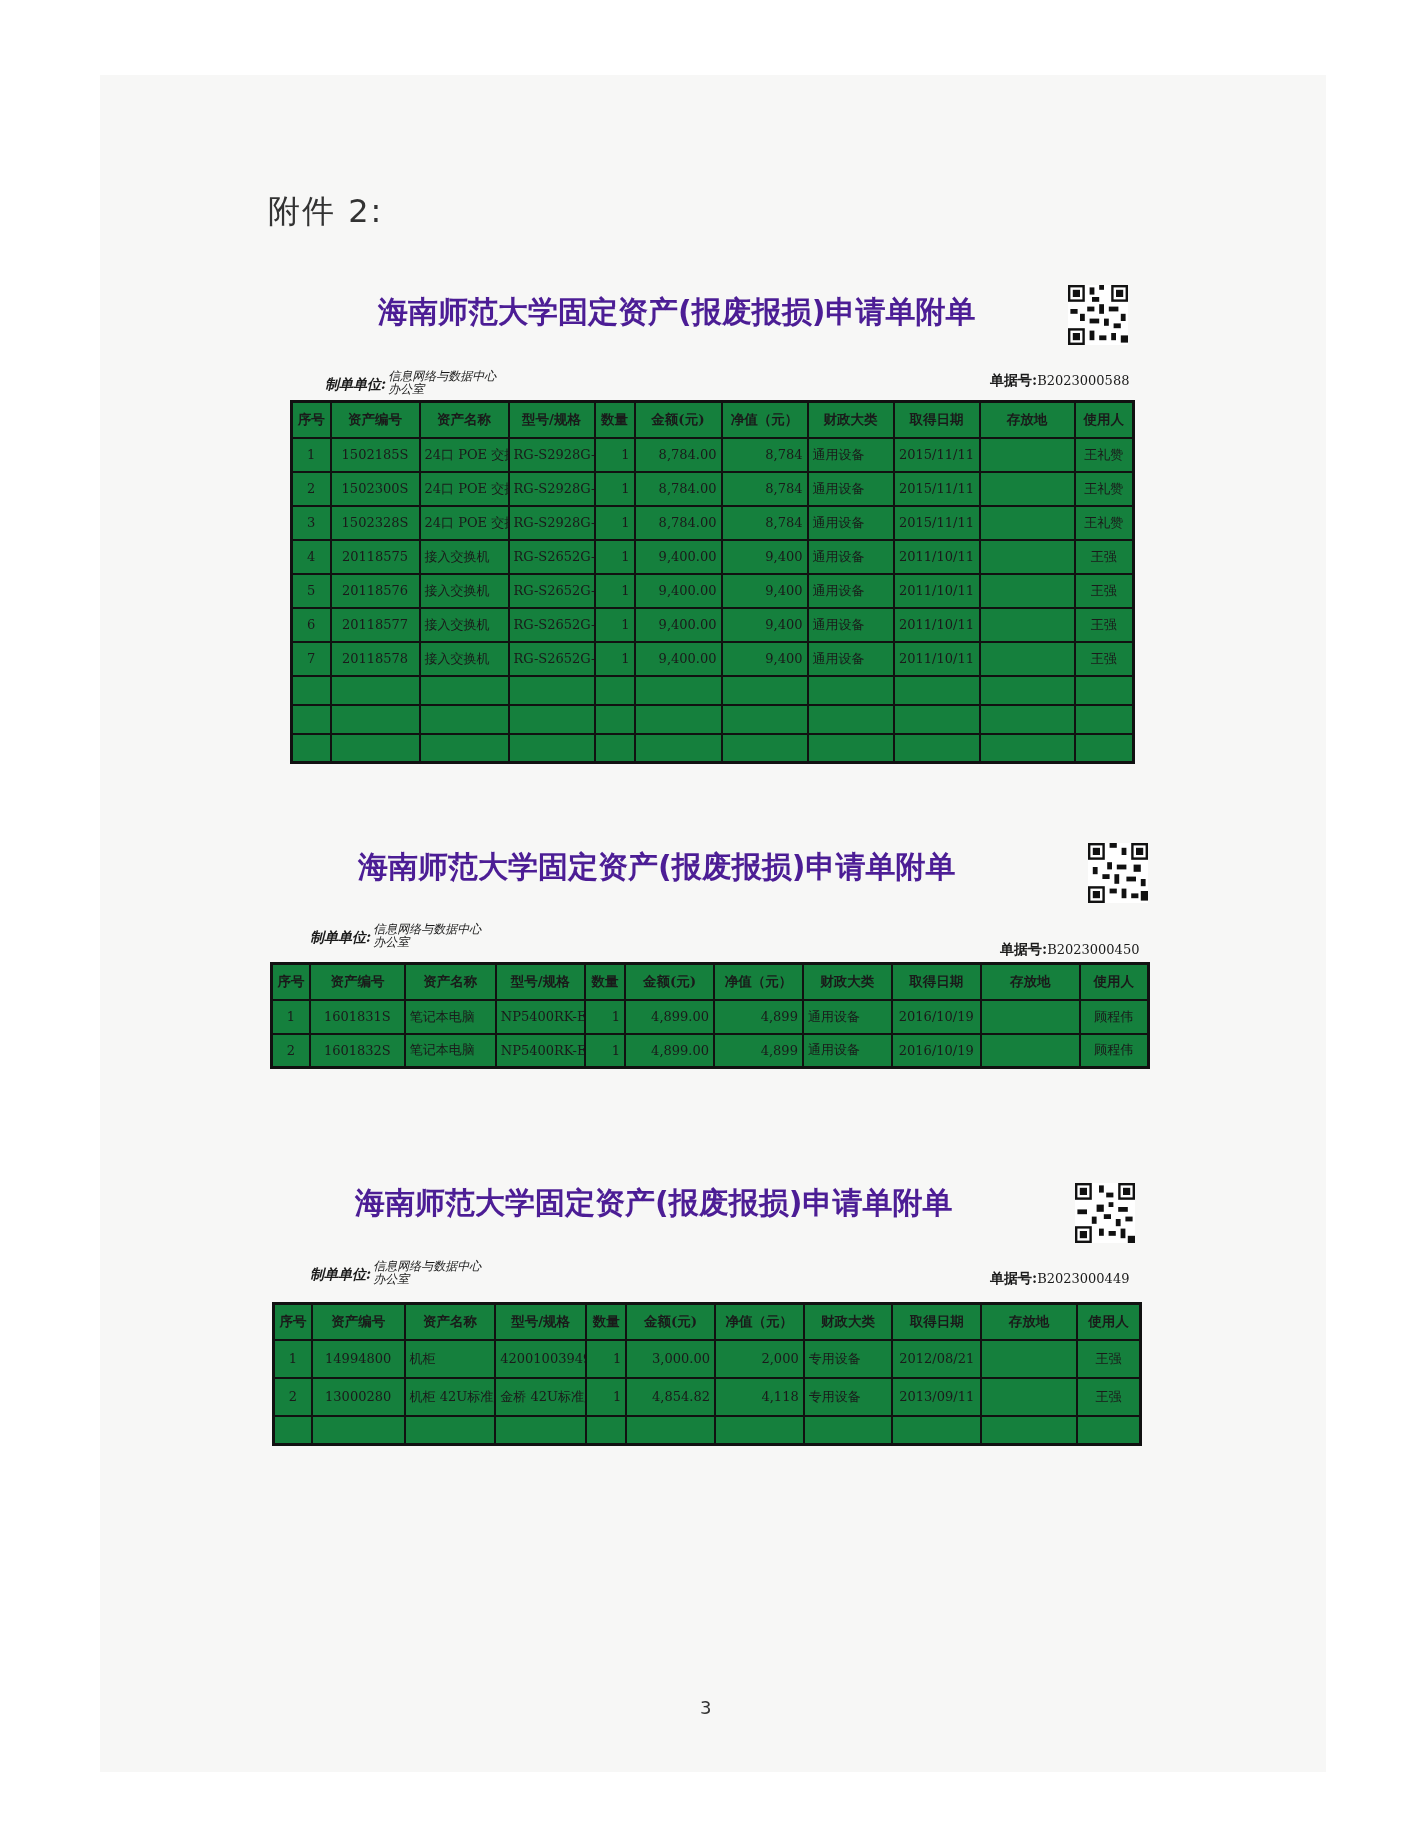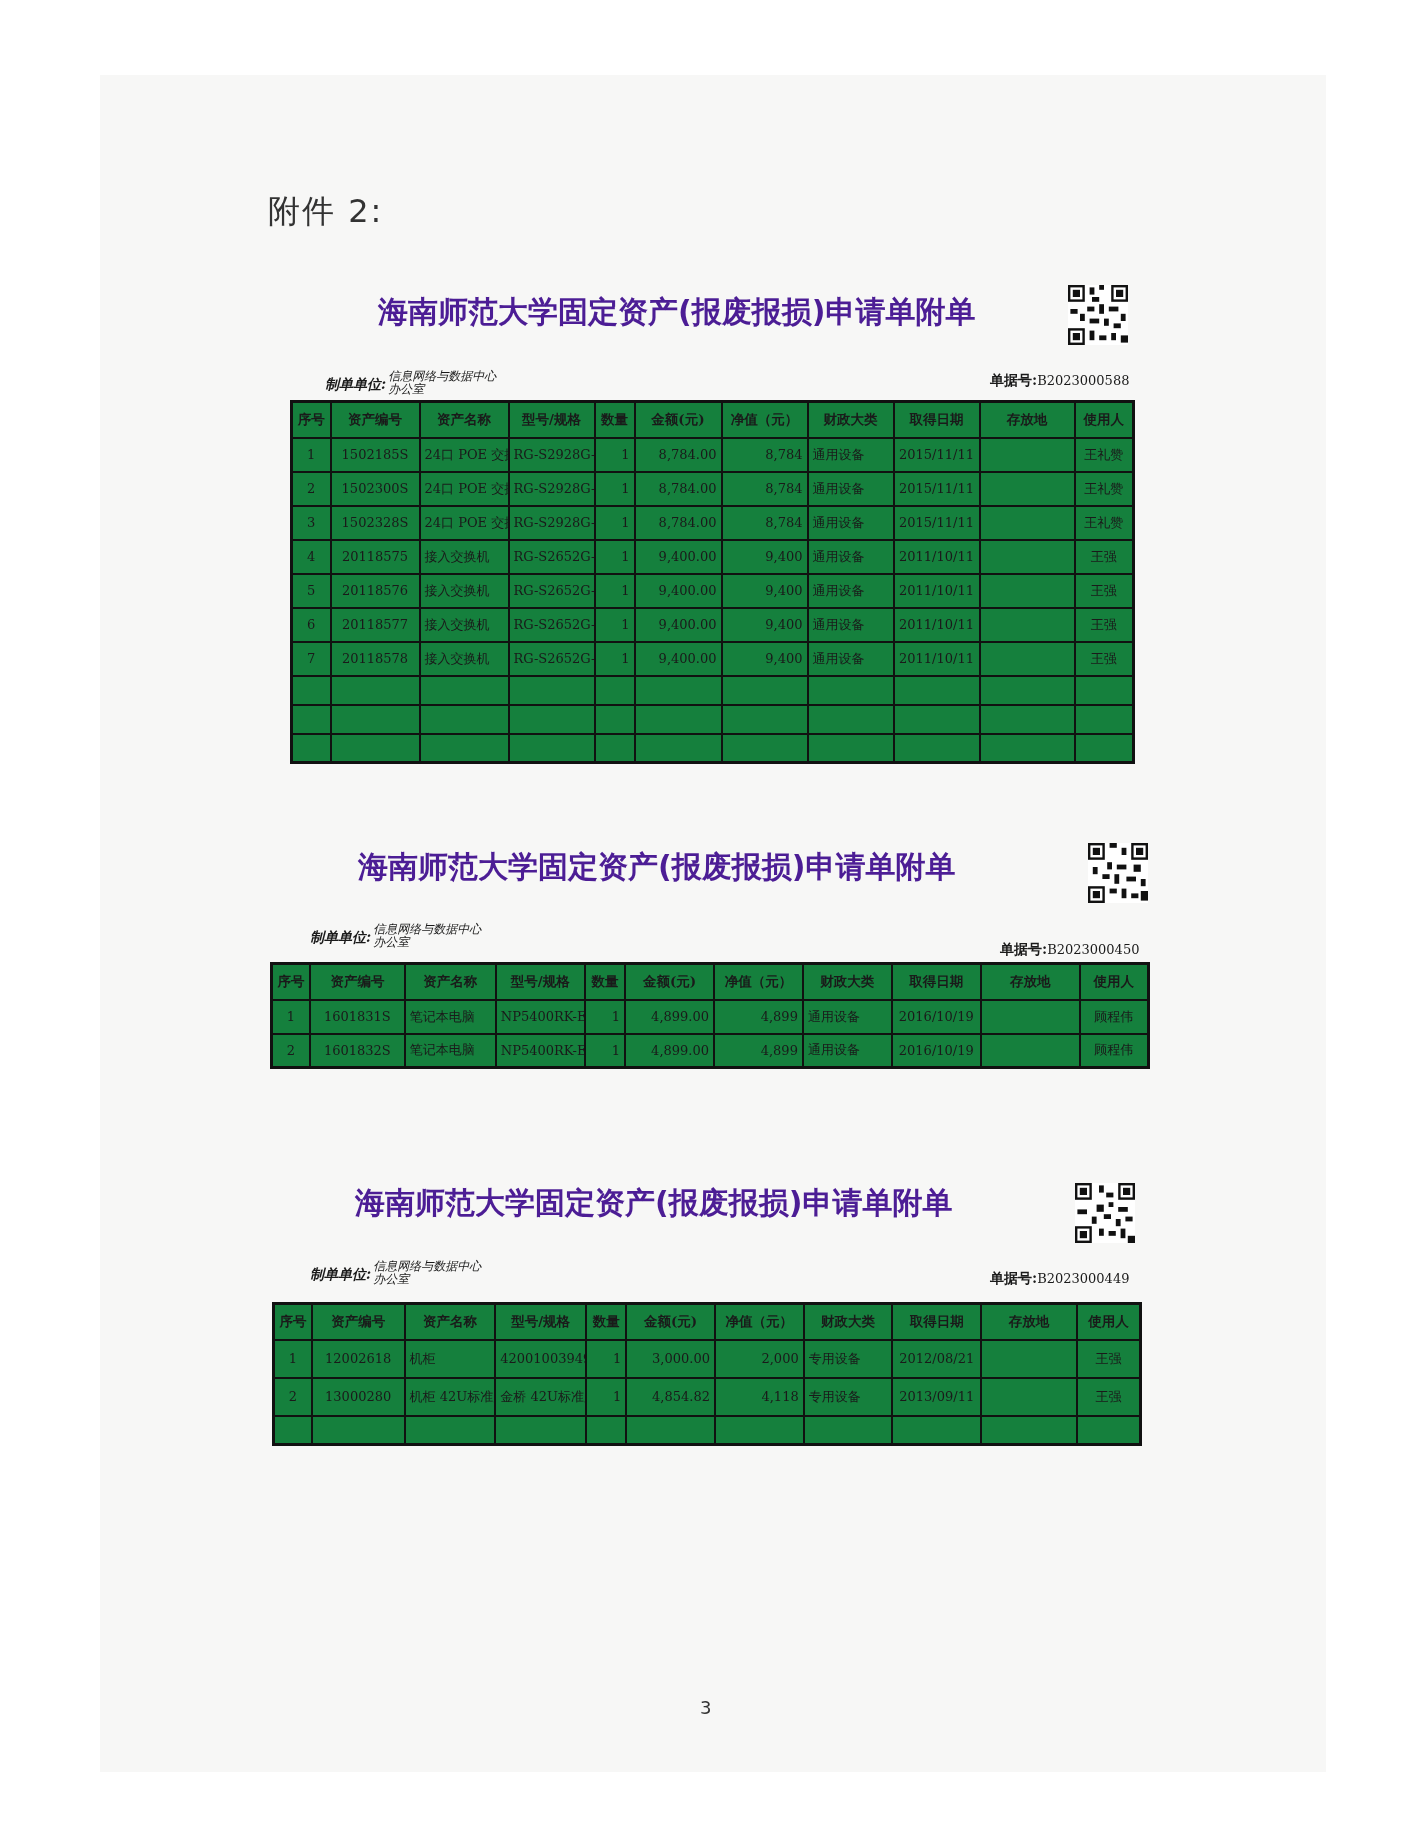--- a/index.html
+++ b/index.html
@@ -394,21 +394,21 @@
         <th>净值（元）</th>
         <th>财政大类</th>
         <th>取得日期</th>
         <th>存放地</th>
         <th>使用人</th>
       </tr>
     </thead>
   <tbody>
       <tr style="height: 38px;">
         <td class="c">1</td>
-        <td class="c">12002618</td>
+        <td class="c">14994800</td>
         <td class="l">机柜</td>
         <td class="l tiny">42001003949 00565432</td>
         <td class="r">1</td>
         <td class="r">3,000.00</td>
         <td class="r">2,000</td>
         <td class="l">专用设备</td>
         <td class="c">2012/08/21</td>
         <td class="c"></td>
         <td class="c">王强</td>
       </tr>

